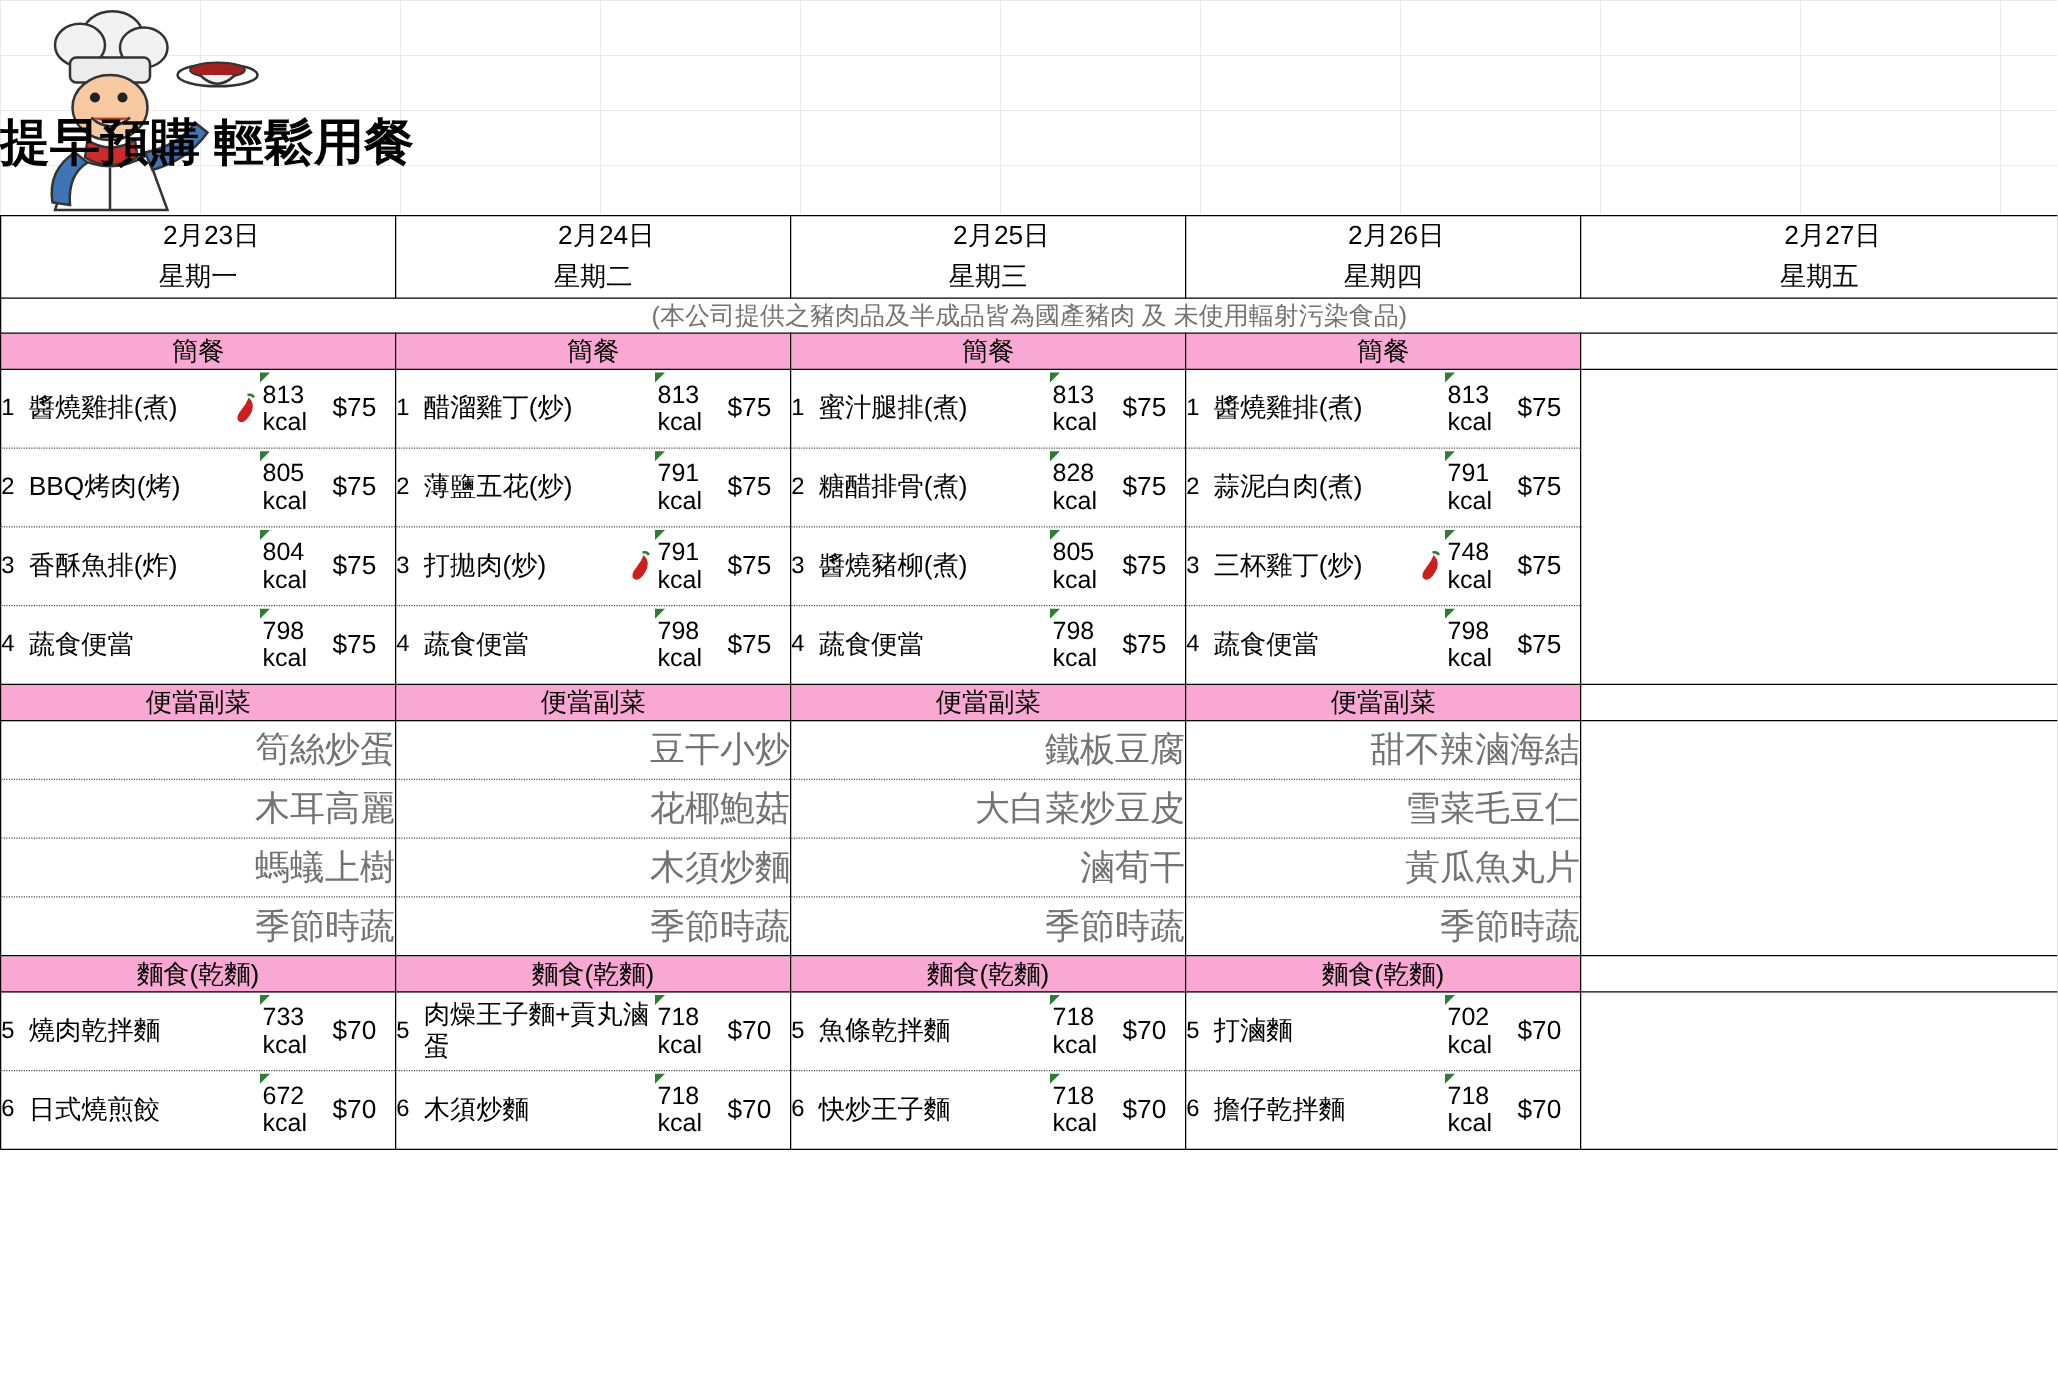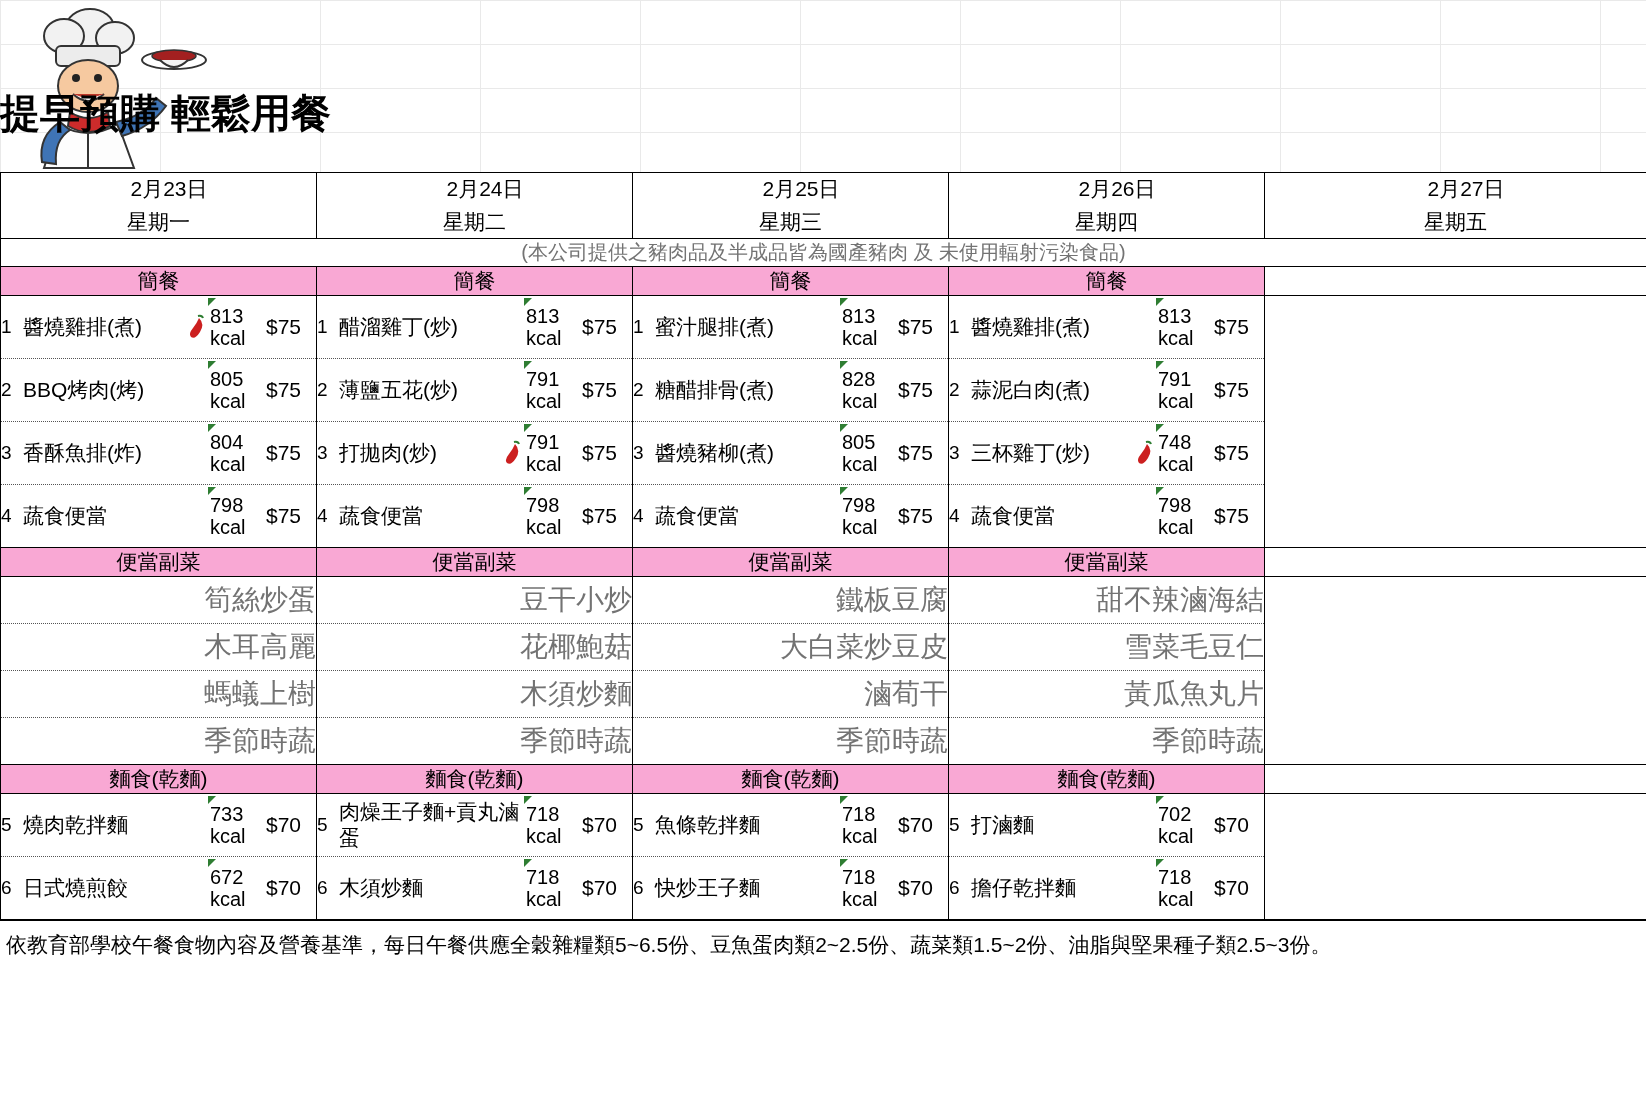--- a/index.html
+++ b/index.html
@@ -621,15 +621,14 @@
                 <span class="k1">718</span>
                 <span class="k2">kcal</span>
               </span>
             <span class="price">$70</span>
           </div>
         </td>
       </tr>
     </tbody>
   </table>
 
-  <div class="footer">依教育部學校午餐食物內容及營養基準，每日午餐供應全穀雜糧類5~6.5份、豆魚蛋肉類2~2.5份、蔬菜類1.5~2份、油脂與堅果種子類2.5~3份。</div>
 
 </div>
 
 </body></html>

